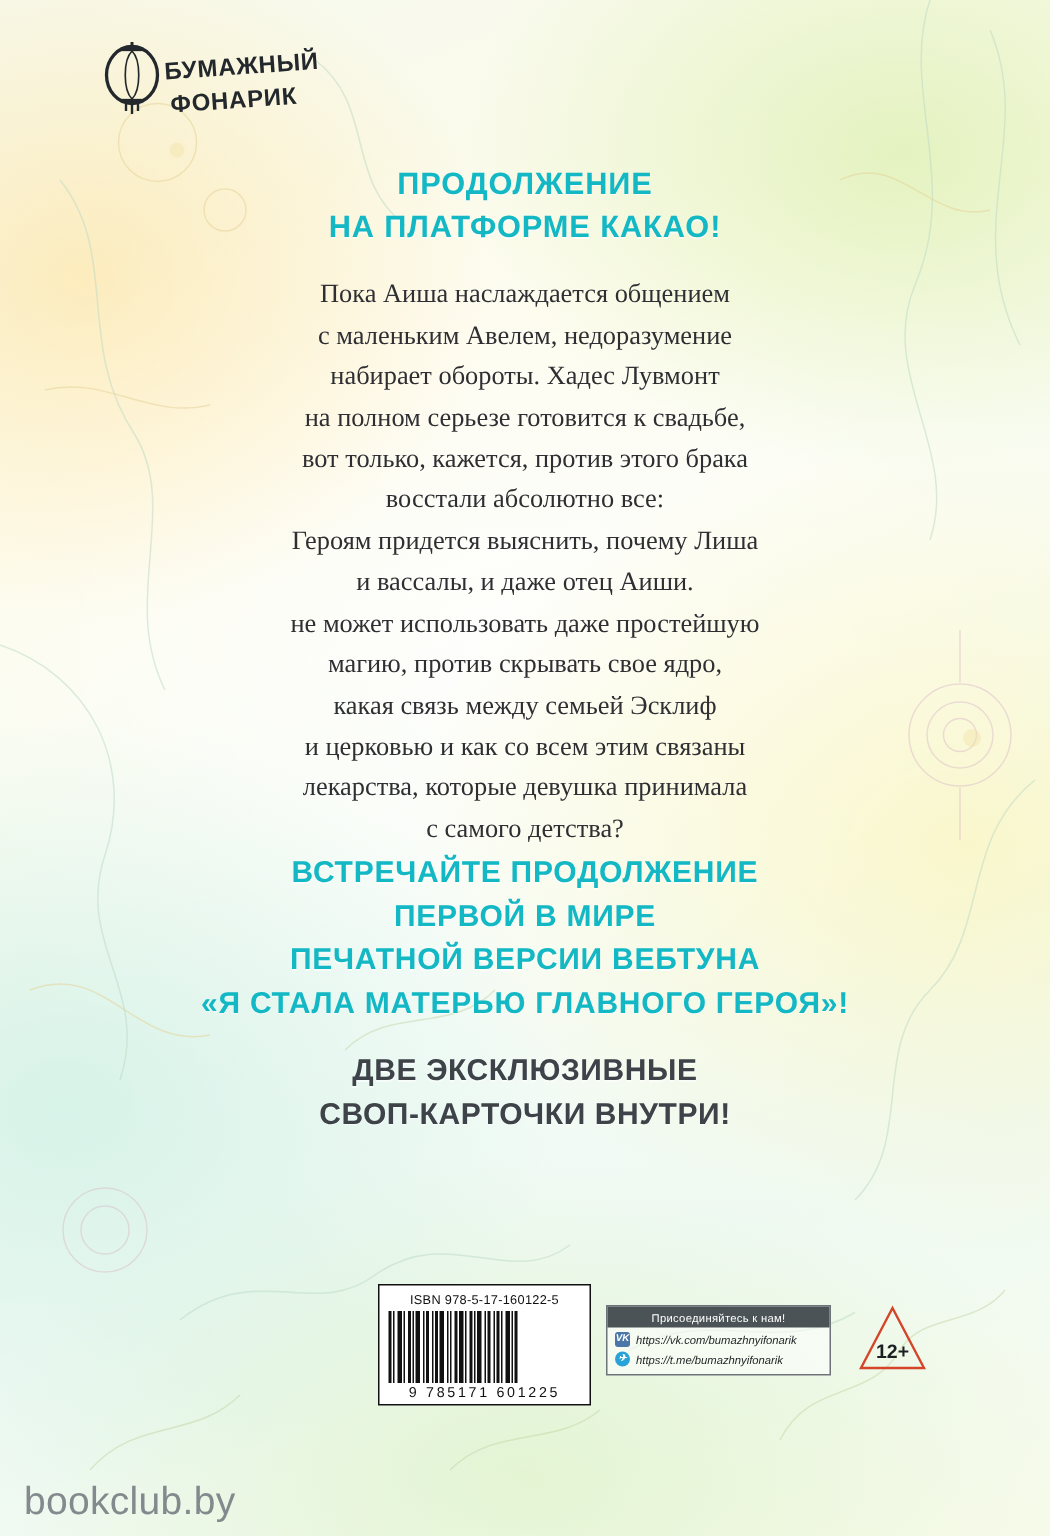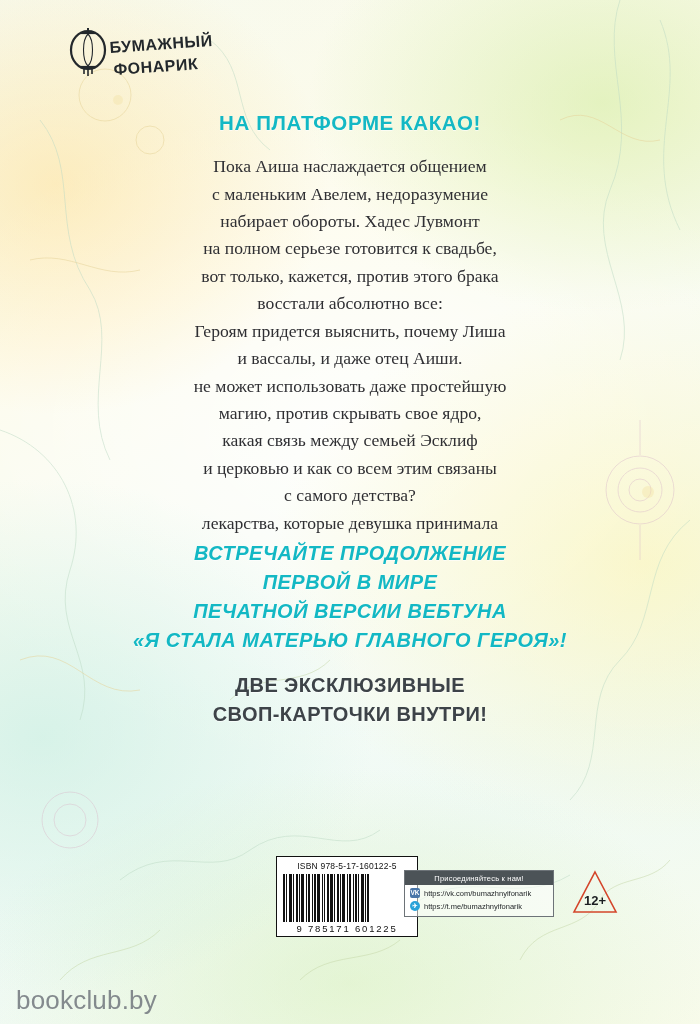--- a/index.html
+++ b/index.html
@@ -80,21 +80,20 @@
 
   .footline {
     color: #13b8c4;
     font-weight: bold;
     font-size: 20px;
     letter-spacing: 0.5px;
     line-height: 1.45;
     text-transform: uppercase;
     margin: 0 0 12px 0;
     text-shadow: 0 1px 0 rgba(255,255,255,0.6);
-    font-style: italic;
   }
   .footline .l { display: block; }
 
   .cardline {
     color: #3d4348;
     font-weight: bold;
     font-size: 20px;
     letter-spacing: 0.4px;
     line-height: 1.42;
     text-transform: uppercase;
@@ -114,21 +113,20 @@
 
   .isbn-box {
     position: absolute;
     left: 252px;
     top: 0;
     width: 142px;
     background: #ffffff;
     border: 1px solid #111;
     padding: 4px 4px 2px 4px;
     box-sizing: border-box;
-    margin-left: 24px;
   }
   .isbn-text {
     font-family: "Liberation Sans", sans-serif;
     font-size: 8.5px;
     color: #111;
     text-align: center;
     letter-spacing: 0.2px;
     margin-bottom: 3px;
   }
   .barcode {
@@ -170,20 +168,21 @@
     padding: 2.5px 0;
     letter-spacing: 0.2px;
   }
   .social-row {
     display: flex;
     align-items: center;
     gap: 4px;
     padding: 3px 5px 0 5px;
     font-size: 7.5px;
     color: #1d2124;
+    font-style: italic;
   }
   .social-ic {
     width: 10px;
     height: 10px;
     border-radius: 2px;
     background: #4a76a8;
     color: #fff;
     font-size: 6.5px;
     line-height: 10px;
     text-align: center;
@@ -268,38 +267,39 @@
         <path d="M30,10 C36,16 36,36 30,42" stroke="#23282c" stroke-width="1.1" fill="none"></path>
       </g>
       <text x="52" y="29" font-family="Liberation Sans, sans-serif" font-size="16" font-weight="bold" fill="#23282c" letter-spacing="0.5" transform="rotate(-4 52 29)">БУМАЖНЫЙ</text>
       <text x="56" y="51" font-family="Liberation Sans, sans-serif" font-size="16" font-weight="bold" fill="#23282c" letter-spacing="0.5" transform="rotate(-4 56 51)">ФОНАРИК</text>
     </svg>
   </div>
 
   <div class="content">
 
     <div class="headline">
+      <span class="l">ПРОДОЛЖЕНИЕ</span>
       <span class="l">НА ПЛАТФОРМЕ КАКАО!</span>
     </div>
 
     <p class="body-copy">
       <span class="l">Пока Аиша наслаждается общением</span>
       <span class="l">с маленьким Авелем, недоразумение</span>
       <span class="l">набирает обороты. Хадес Лувмонт</span>
       <span class="l">на полном серьезе готовится к свадьбе,</span>
       <span class="l">вот только, кажется, против этого брака</span>
       <span class="l">восстали абсолютно все:</span>
       <span class="l">Героям придется выяснить, почему Лиша</span>
       <span class="l">и вассалы, и даже отец Аиши.</span>
       <span class="l">не может использовать даже простейшую</span>
       <span class="l">магию, против скрывать свое ядро,</span>
       <span class="l">какая связь между семьей Эсклиф</span>
       <span class="l">и церковью и как со всем этим связаны</span>
+      <span class="l">лекарства, которые девушка принимала</span>
       <span class="l">с самого детства?</span>
-      <span class="l">лекарства, которые девушка принимала</span>
     </p>
 
     <div class="footline">
       <span class="l">ВСТРЕЧАЙТЕ ПРОДОЛЖЕНИЕ</span>
       <span class="l">ПЕРВОЙ В МИРЕ</span>
       <span class="l">ПЕЧАТНОЙ ВЕРСИИ ВЕБТУНА</span>
       <span class="l">«Я СТАЛА МАТЕРЬЮ ГЛАВНОГО ГЕРОЯ»!</span>
     </div>
 
     <div class="cardline">

